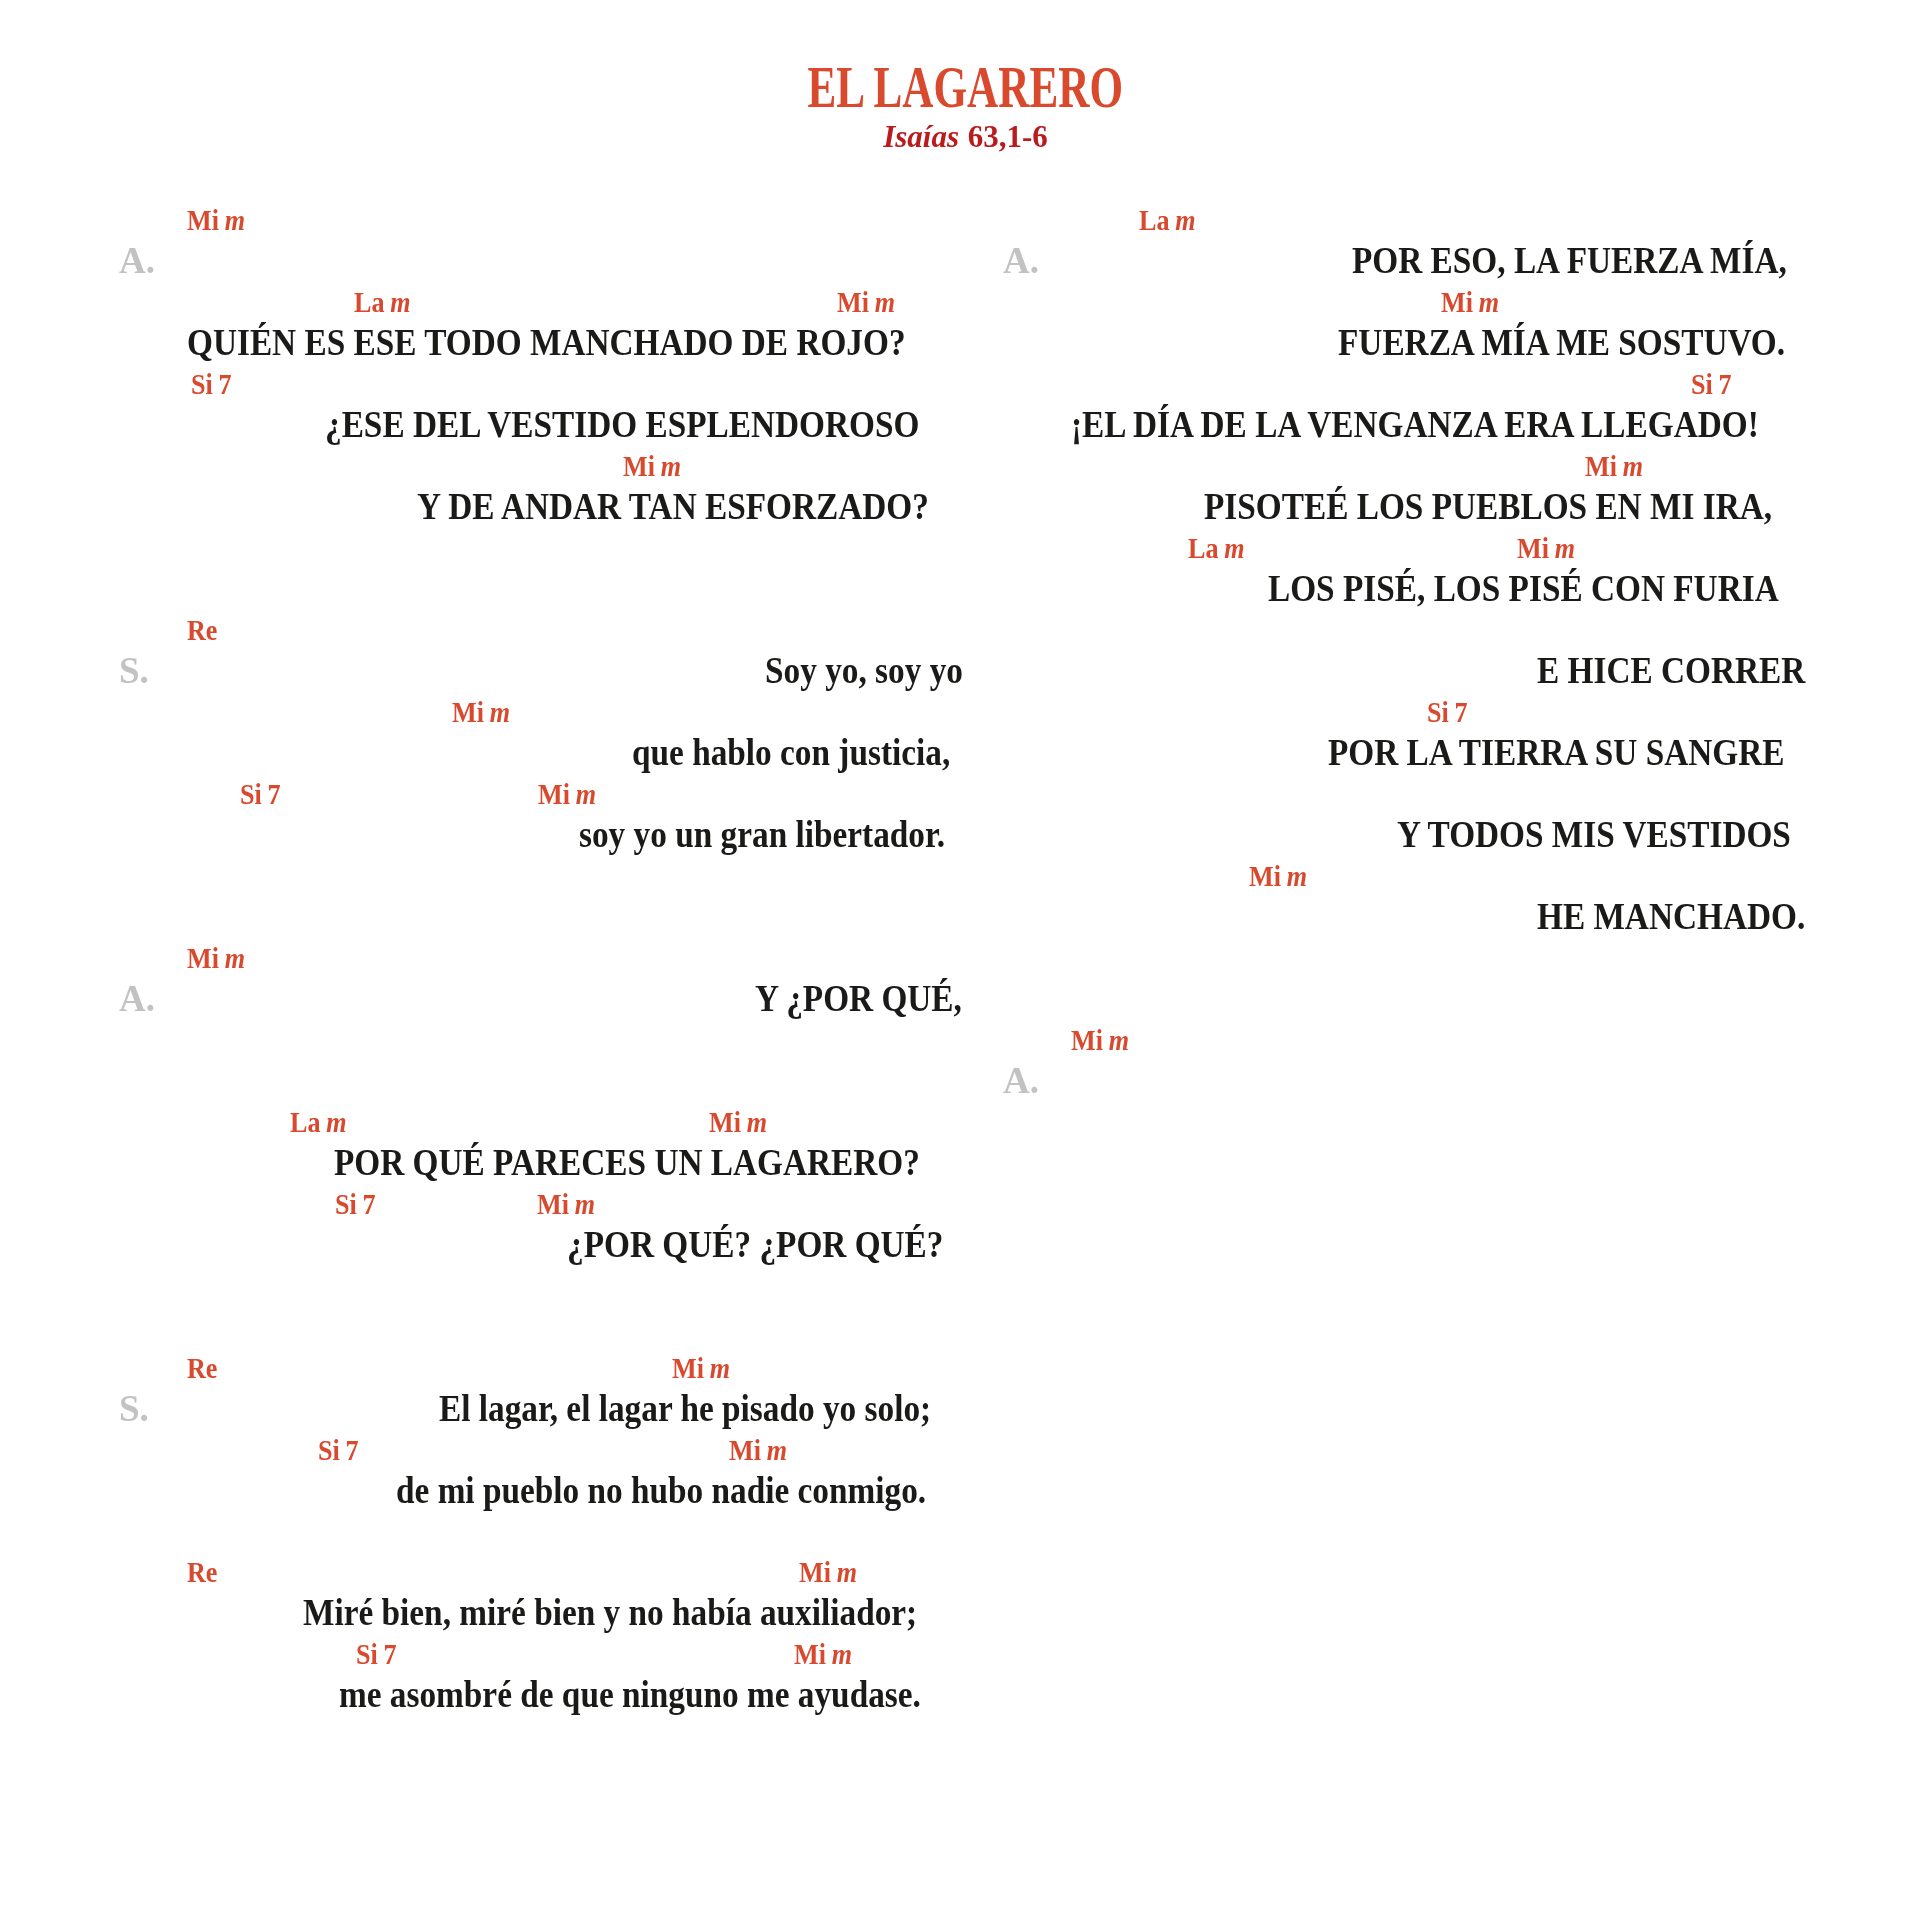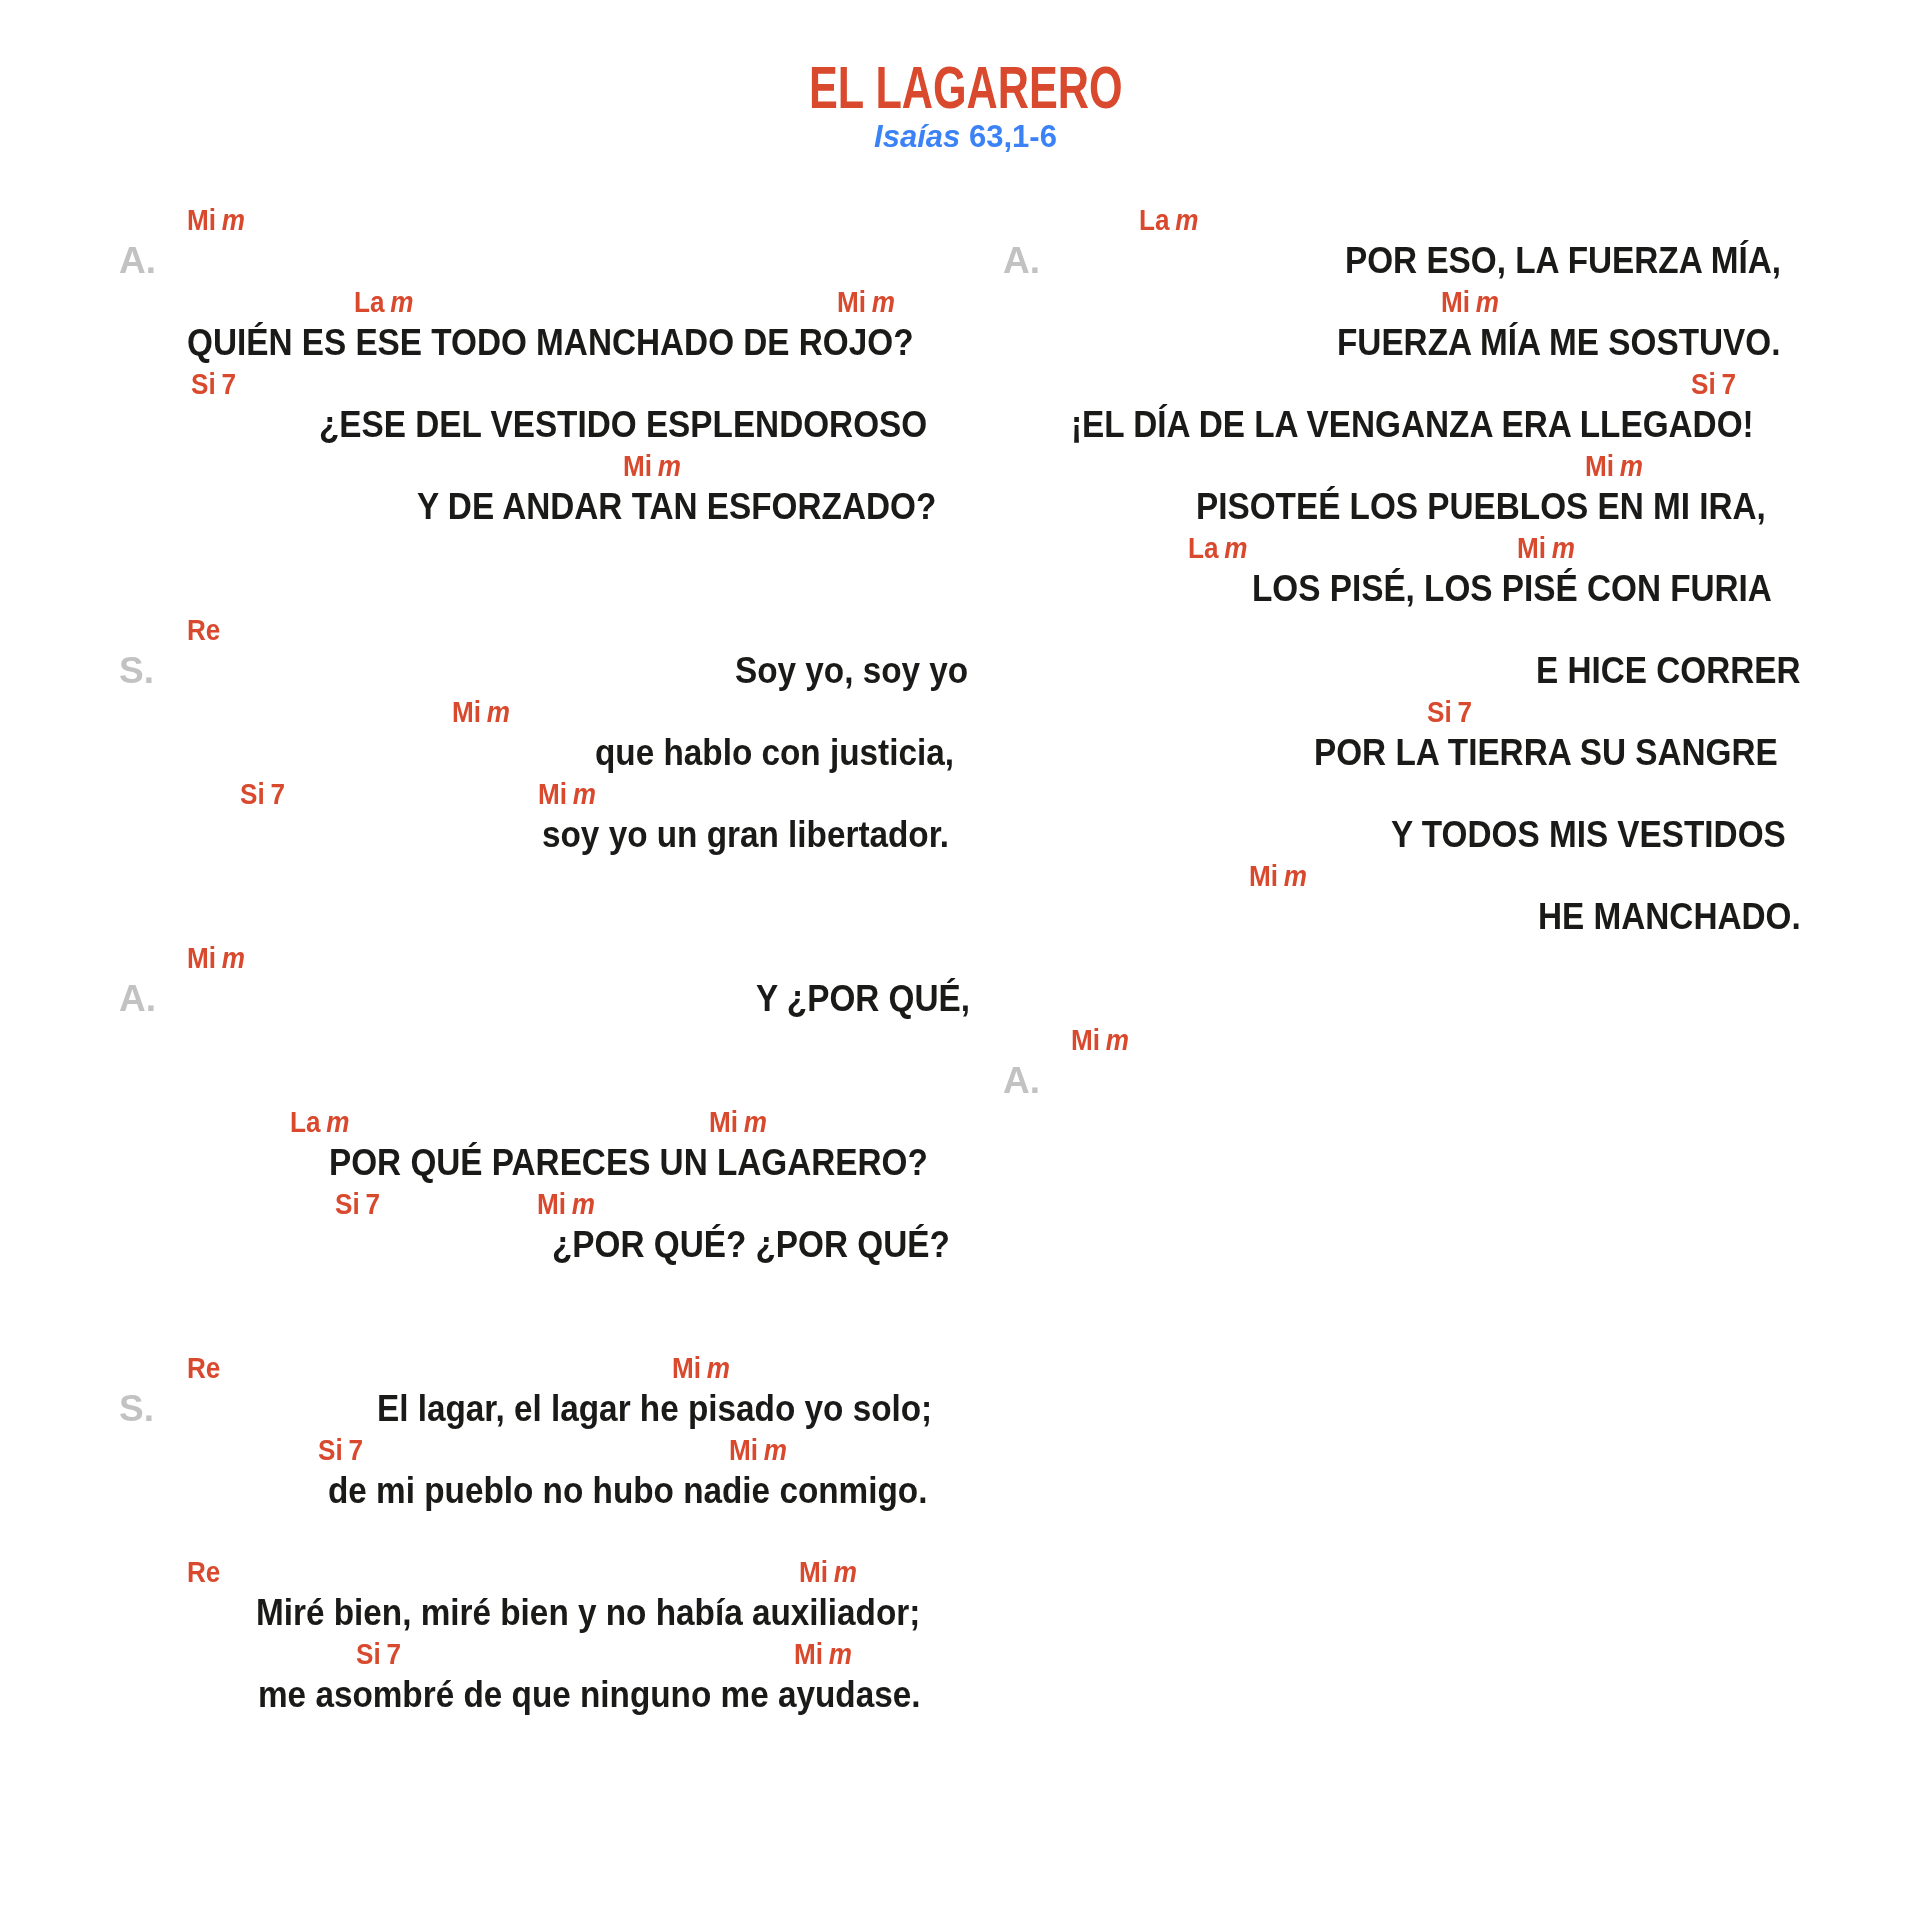--- a/index.html
+++ b/index.html
@@ -3,32 +3,32 @@
 <meta charset="utf-8">
 <style>
   html, body {
     margin: 0; padding: 0;
     width: 1931px; height: 1931px;
     background: #ffffff;
     font-family: "Liberation Sans", sans-serif;
     font-weight: bold;
     overflow: hidden;
   }
-  .page { position: relative; width: 1817px; height: 1931px; color: var(--text, #1a1a18); }
+  .page { position: relative; width: 1817px; height: 1931px; color: var(--text, #1a1a18); font-family: Liberation Serif, serif; }
 
   .title {
     position: absolute; top: 53px; left: 0; width: 1931px;
     text-align: center; font-size: 60px; color: var(--accent, #d8492e);
     letter-spacing: 0;
   }
   .title-inner { display: inline-block; transform: scaleX(0.72); transform-origin: 50% 50%; white-space: nowrap; }
 
   .subtitle {
     position: absolute; top: 119px; left: 0; width: 1931px;
-    text-align: center; font-size: 31px; color: #3b82f6;
+    text-align: center; font-size: 31px; color: #b91c1c;
   }
   .subtitle-book { font-style: italic; }
   .subtitle-ref { margin-left: 0.28em; }
 
   .column { position: absolute; top: 200px; }
   .column-left { left: 187px; }
   .column-right { left: 1071px; }
 
   .section { position: relative; }
   .section + .section { margin-top: 82px; }

